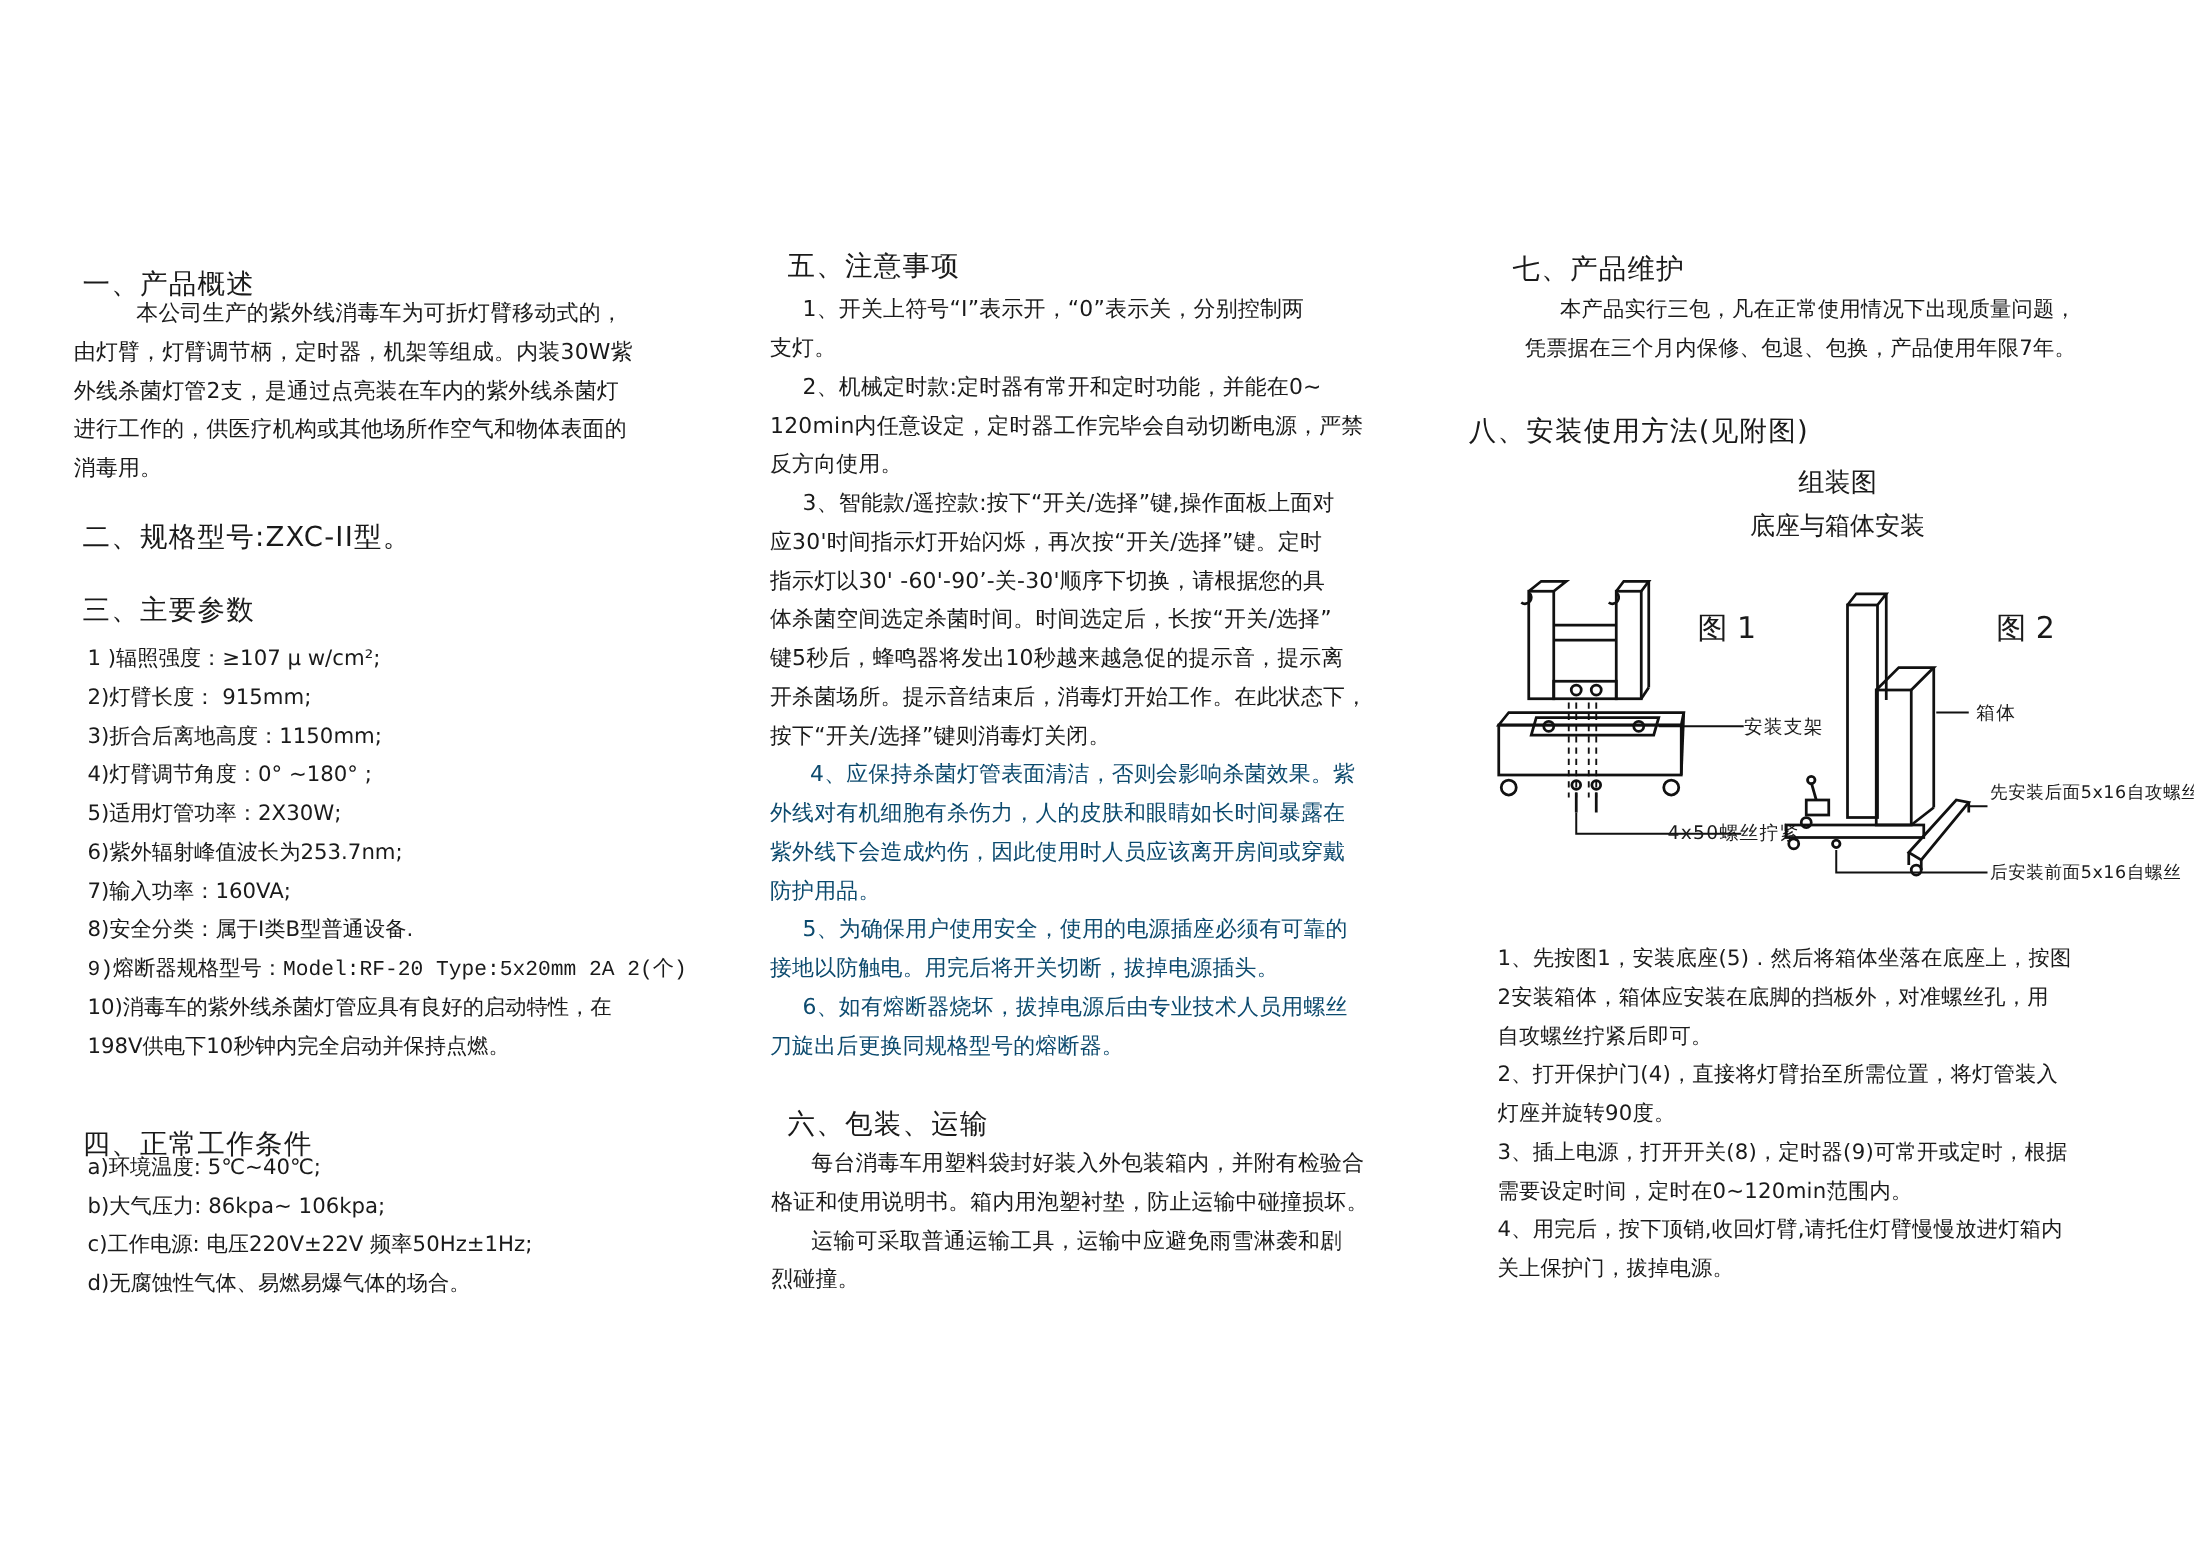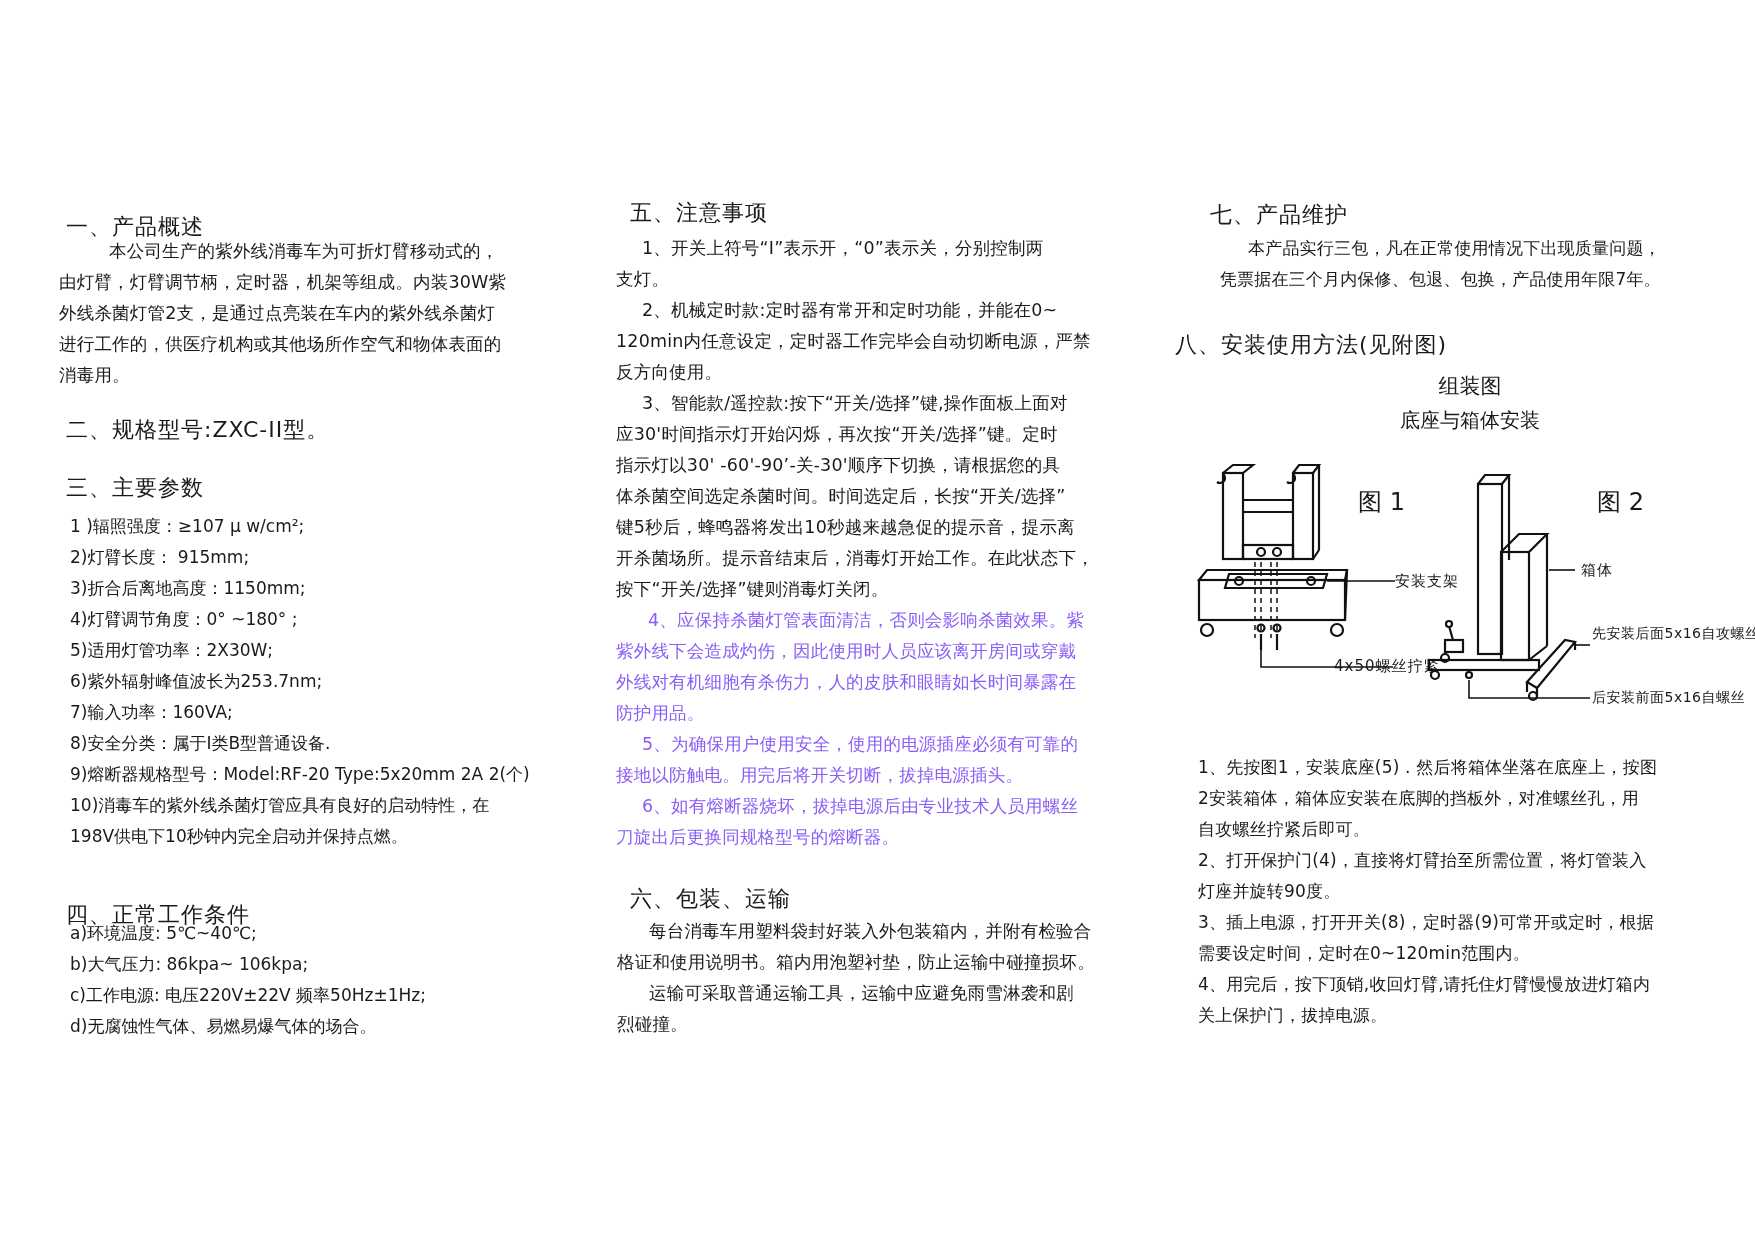--- a/index.html
+++ b/index.html
@@ -1,21 +1,21 @@
 <!DOCTYPE html>
 <html><head>
 <meta charset="utf-8">
 <style>
   html, body { margin:0; padding:0; background:#ffffff; }
   body { width:1755px; height:1241px; position:relative; overflow:hidden;
          font-family:"DejaVu Sans","Liberation Sans",sans-serif; color:#1a1a1a; }
   .h { position:absolute; font-size:22px; font-weight:normal; white-space:nowrap; letter-spacing:1px; }
   .p { position:absolute; font-size:17.5px; line-height:31px; letter-spacing:0.2px; }
   .p .ln { display:block; white-space:nowrap; }
-  .red { color:#8b5cf6; }
+  .red { color:#0c4a6e; }
   .item { position:absolute; font-size:17px; white-space:nowrap; }
   .center { position:absolute; font-size:21px; white-space:nowrap; text-align:center; }
   .figlabel { position:absolute; font-size:24px; white-space:nowrap; }
   .callout { position:absolute; font-size:15px; white-space:nowrap; letter-spacing:1px; }
   svg { position:absolute; overflow:visible; }
 </style>
 </head>
 <body>
 
 <div>
@@ -34,21 +34,21 @@
 <div>
   <div class="h" style="left:66px;top:473px;">三、主要参数</div>
   <div class="item" style="left:70px;top:515px;">1 )辐照强度：≥107 μ w/cm²;</div>
   <div class="item" style="left:70px;top:546px;">2)灯臂长度： 915mm;</div>
   <div class="item" style="left:70px;top:577px;">3)折合后离地高度：1150mm;</div>
   <div class="item" style="left:70px;top:608px;">4)灯臂调节角度：0° ~180° ;</div>
   <div class="item" style="left:70px;top:639px;">5)适用灯管功率：2X30W;</div>
   <div class="item" style="left:70px;top:670px;">6)紫外辐射峰值波长为253.7nm;</div>
   <div class="item" style="left:70px;top:701px;">7)输入功率：160VA;</div>
   <div class="item" style="left:70px;top:732px;">8)安全分类：属于I类B型普通设备.</div>
-  <div class="item" style="left:70px;top:763px;">9)熔断器规格型号：Model:RF-20 Type:5x20mm 2A 2(个)</div>
+  <div class="item" style="left:70px;top:763px;font-family:Liberation Mono, monospace;">9)熔断器规格型号：Model:RF-20 Type:5x20mm 2A 2(个)</div>
   <div class="item" style="left:70px;top:794px;">10)消毒车的紫外线杀菌灯管应具有良好的启动特性，在</div>
   <div class="item" style="left:70px;top:825px;">198V供电下10秒钟内完全启动并保持点燃。</div>
 </div>
 
 <div>
   <div class="h" style="left:66px;top:900px;">四、正常工作条件</div>
   <div class="item" style="left:70px;top:922px;">a)环境温度: 5℃~40℃;</div>
   <div class="item" style="left:70px;top:953px;">b)大气压力: 86kpa~ 106kpa;</div>
   <div class="item" style="left:70px;top:984px;">c)工作电源: 电压220V±22V 频率50Hz±1Hz;</div>
   <div class="item" style="left:70px;top:1015px;">d)无腐蚀性气体、易燃易爆气体的场合。</div>
@@ -65,22 +65,22 @@
     <span class="ln" style="padding-left:26px">3、智能款/遥控款:按下“开关/选择”键,操作面板上面对</span>
     <span class="ln">应30'时间指示灯开始闪烁，再次按“开关/选择”键。定时</span>
     <span class="ln">指示灯以30' -60'-90’-关-30'顺序下切换，请根据您的具</span>
     <span class="ln">体杀菌空间选定杀菌时间。时间选定后，长按“开关/选择”</span>
     <span class="ln">键5秒后，蜂鸣器将发出10秒越来越急促的提示音，提示离</span>
     <span class="ln">开杀菌场所。提示音结束后，消毒灯开始工作。在此状态下，</span>
     <span class="ln">按下“开关/选择”键则消毒灯关闭。</span>
   </div>
   <div class="p red" style="left:616px;top:605px;">
     <span class="ln" style="padding-left:32px">4、应保持杀菌灯管表面清洁，否则会影响杀菌效果。紫</span>
+    <span class="ln">外线对有机细胞有杀伤力，人的皮肤和眼睛如长时间暴露在</span>
     <span class="ln">紫外线下会造成灼伤，因此使用时人员应该离开房间或穿戴</span>
-    <span class="ln">外线对有机细胞有杀伤力，人的皮肤和眼睛如长时间暴露在</span>
     <span class="ln">防护用品。</span>
     <span class="ln" style="padding-left:26px">5、为确保用户使用安全，使用的电源插座必须有可靠的</span>
     <span class="ln">接地以防触电。用完后将开关切断，拔掉电源插头。</span>
     <span class="ln" style="padding-left:26px">6、如有熔断器烧坏，拔掉电源后由专业技术人员用螺丝</span>
     <span class="ln">刀旋出后更换同规格型号的熔断器。</span>
   </div>
 </div>
 
 <div>
   <div class="h" style="left:630px;top:884px;">六、包装、运输</div>

